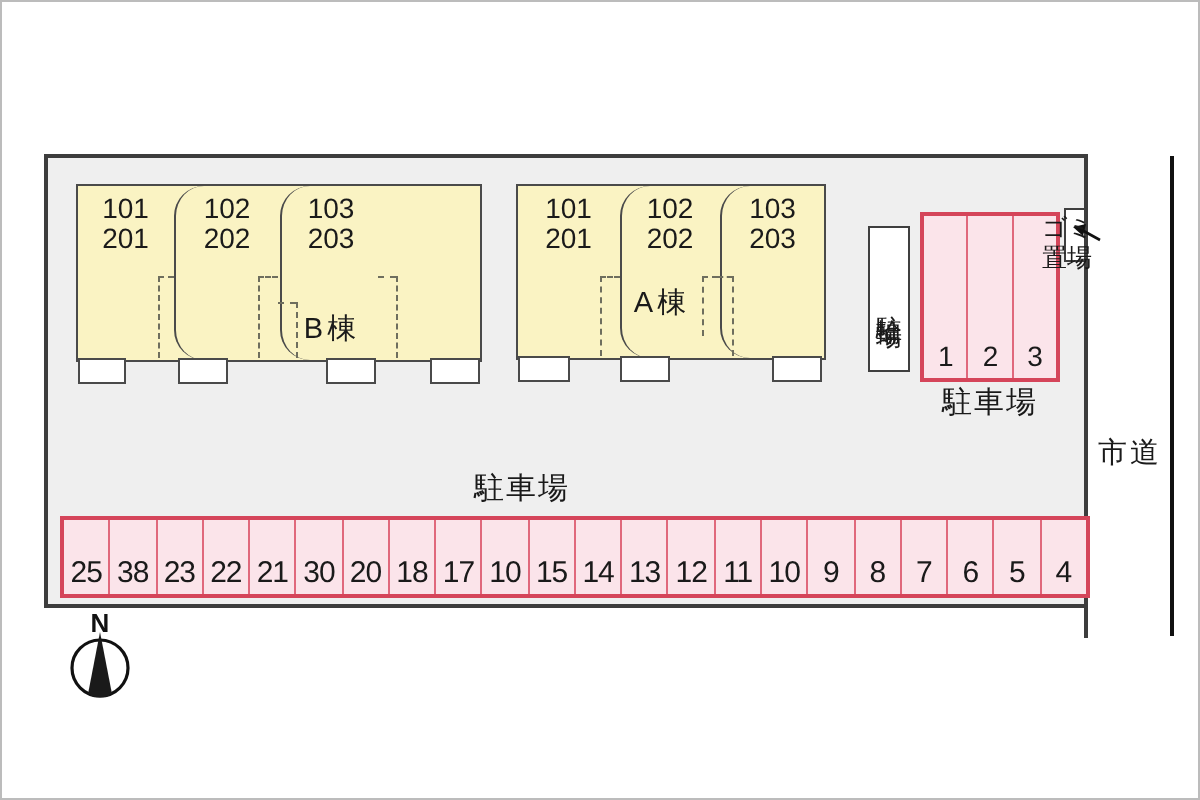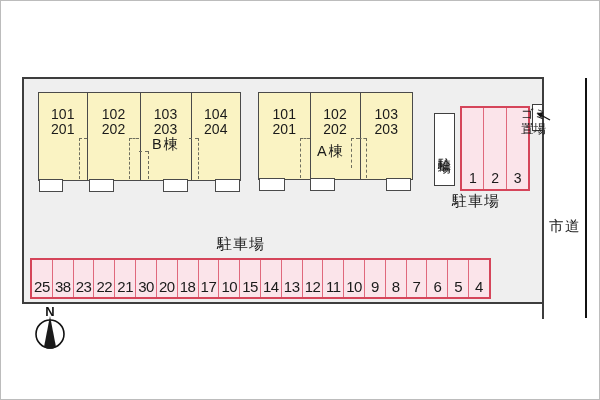--- a/index.html
+++ b/index.html
@@ -14,38 +14,38 @@
   .abs{position:absolute;}
   .site{left:21px;top:76px;width:522px;height:227px;background:var(--site-fill);
         border:2.5px solid var(--boundary-line);box-sizing:border-box;}
   .bext{background:var(--boundary-line);}
   .roadline{width:2px;background:var(--road-line);}
   .rlabel{font-size:14.5px;letter-spacing:1.5px;white-space:nowrap;}
   .glabel{font-size:12.5px;line-height:14.5px;white-space:nowrap;}
   .glabel span{display:block;}
   .building{background:var(--building-fill);border:1.5px solid var(--building-line);
             box-sizing:border-box;display:flex;}
-  .unit{flex:0 0 auto;padding-top:14px;text-align:center;font-size:14px;line-height:15px;}
+  .unit{flex:0 0 auto;padding-top:4px;text-align:center;font-size:14px;line-height:15px;border-radius:15px;}
   .unit span{display:block;}
   .unit.bl{border-left:1.4px solid var(--building-line);}
   .bname{position:absolute;font-size:14.5px;letter-spacing:2px;white-space:nowrap;
          transform:translateX(-50%);}
   .porch{background:#fff;border:1.4px solid var(--building-line);box-sizing:border-box;}
   .vdash{width:0;border-left:1.6px dashed #6e6e5e;}
   .hdash{height:0;border-top:1.6px dashed #6e6e5e;}
   .whitebox{background:#fff;border:1.5px solid #3f3f3f;box-sizing:border-box;}
   .bike{display:flex;align-items:center;justify-content:center;}
   .bike span{writing-mode:vertical-rl;text-orientation:upright;font-size:13px;
              line-height:1;letter-spacing:2px;}
   .plot{background:var(--parking-fill);border:2px solid var(--parking-border);
         box-sizing:border-box;display:flex;}
   .spot{flex:1 1 0;display:flex;align-items:flex-end;justify-content:center;
         font-size:15px;letter-spacing:-0.5px;padding-bottom:2px;min-width:0;}
   .spot.bl{border-left:1.5px solid var(--parking-divider);}
-  .plabel{font-size:15px;letter-spacing:1px;white-space:nowrap;}
+  .plabel{font-size:15px;text-align:center;letter-spacing:1px;white-space:nowrap;}
 </style>
 </head>
 <body>
 
 <div id="stage">
 
   <div class="abs site"></div>
   <div class="abs bext" style="left:540.5px;top:301px;width:2.5px;height:17px;"></div>
 
   <div class="abs roadline" style="left:584px;top:77px;height:240px;"></div>
@@ -57,25 +57,21 @@
       <span>201</span>
     </div>
     <div class="unit bl" style="width:52px;">
       <span>102</span>
       <span>202</span>
     </div>
     <div class="unit bl" style="width:50px;">
       <span>103</span>
       <span>203</span>
     </div>
-    <div class="unit bl" style="flex:1 1 0;">
-      <span>104</span>
-      <span>204</span>
-    </div>
-    <div class="bname" style="left:127px;top:42px;">B棟</div>
+    <div class="bname" style="left:127px;top:62px;">B棟</div>
   </div>
 
   <div class="abs building" style="left:257px;top:91px;width:155px;height:88px;">
     <div class="unit" style="width:50.5px;">
       <span>101</span>
       <span>201</span>
     </div>
     <div class="unit bl" style="width:49px;">
       <span>102</span>
       <span>202</span>
@@ -132,21 +128,21 @@
   <svg class="abs" style="left:534px;top:109px;" width="16" height="12" viewBox="0 0 16 12">
     <path d="M15 10 L5 4.5" stroke="#111" stroke-width="1.3" fill="none"></path>
     <polygon points="1.5,3.5 8,2 6.5,8" fill="#111"></polygon>
   </svg>
   <div class="abs glabel" style="left:520px;top:106px;">
     <span>ゴミ</span>
     <span>置場</span>
   </div>
 
   <div class="abs plabel" style="left:216px;top:234px;width:88px;">駐車場</div>
-  <div class="abs plot" style="left:29px;top:257px;width:461px;height:41px;">
+  <div class="abs plot" style="left:29px;top:257px;width:515px;height:41px;">
     <div class="spot">
         <span>25</span>
       </div>
     <div class="spot bl">
         <span>38</span>
       </div>
     <div class="spot bl">
         <span>23</span>
       </div>
     <div class="spot bl">

